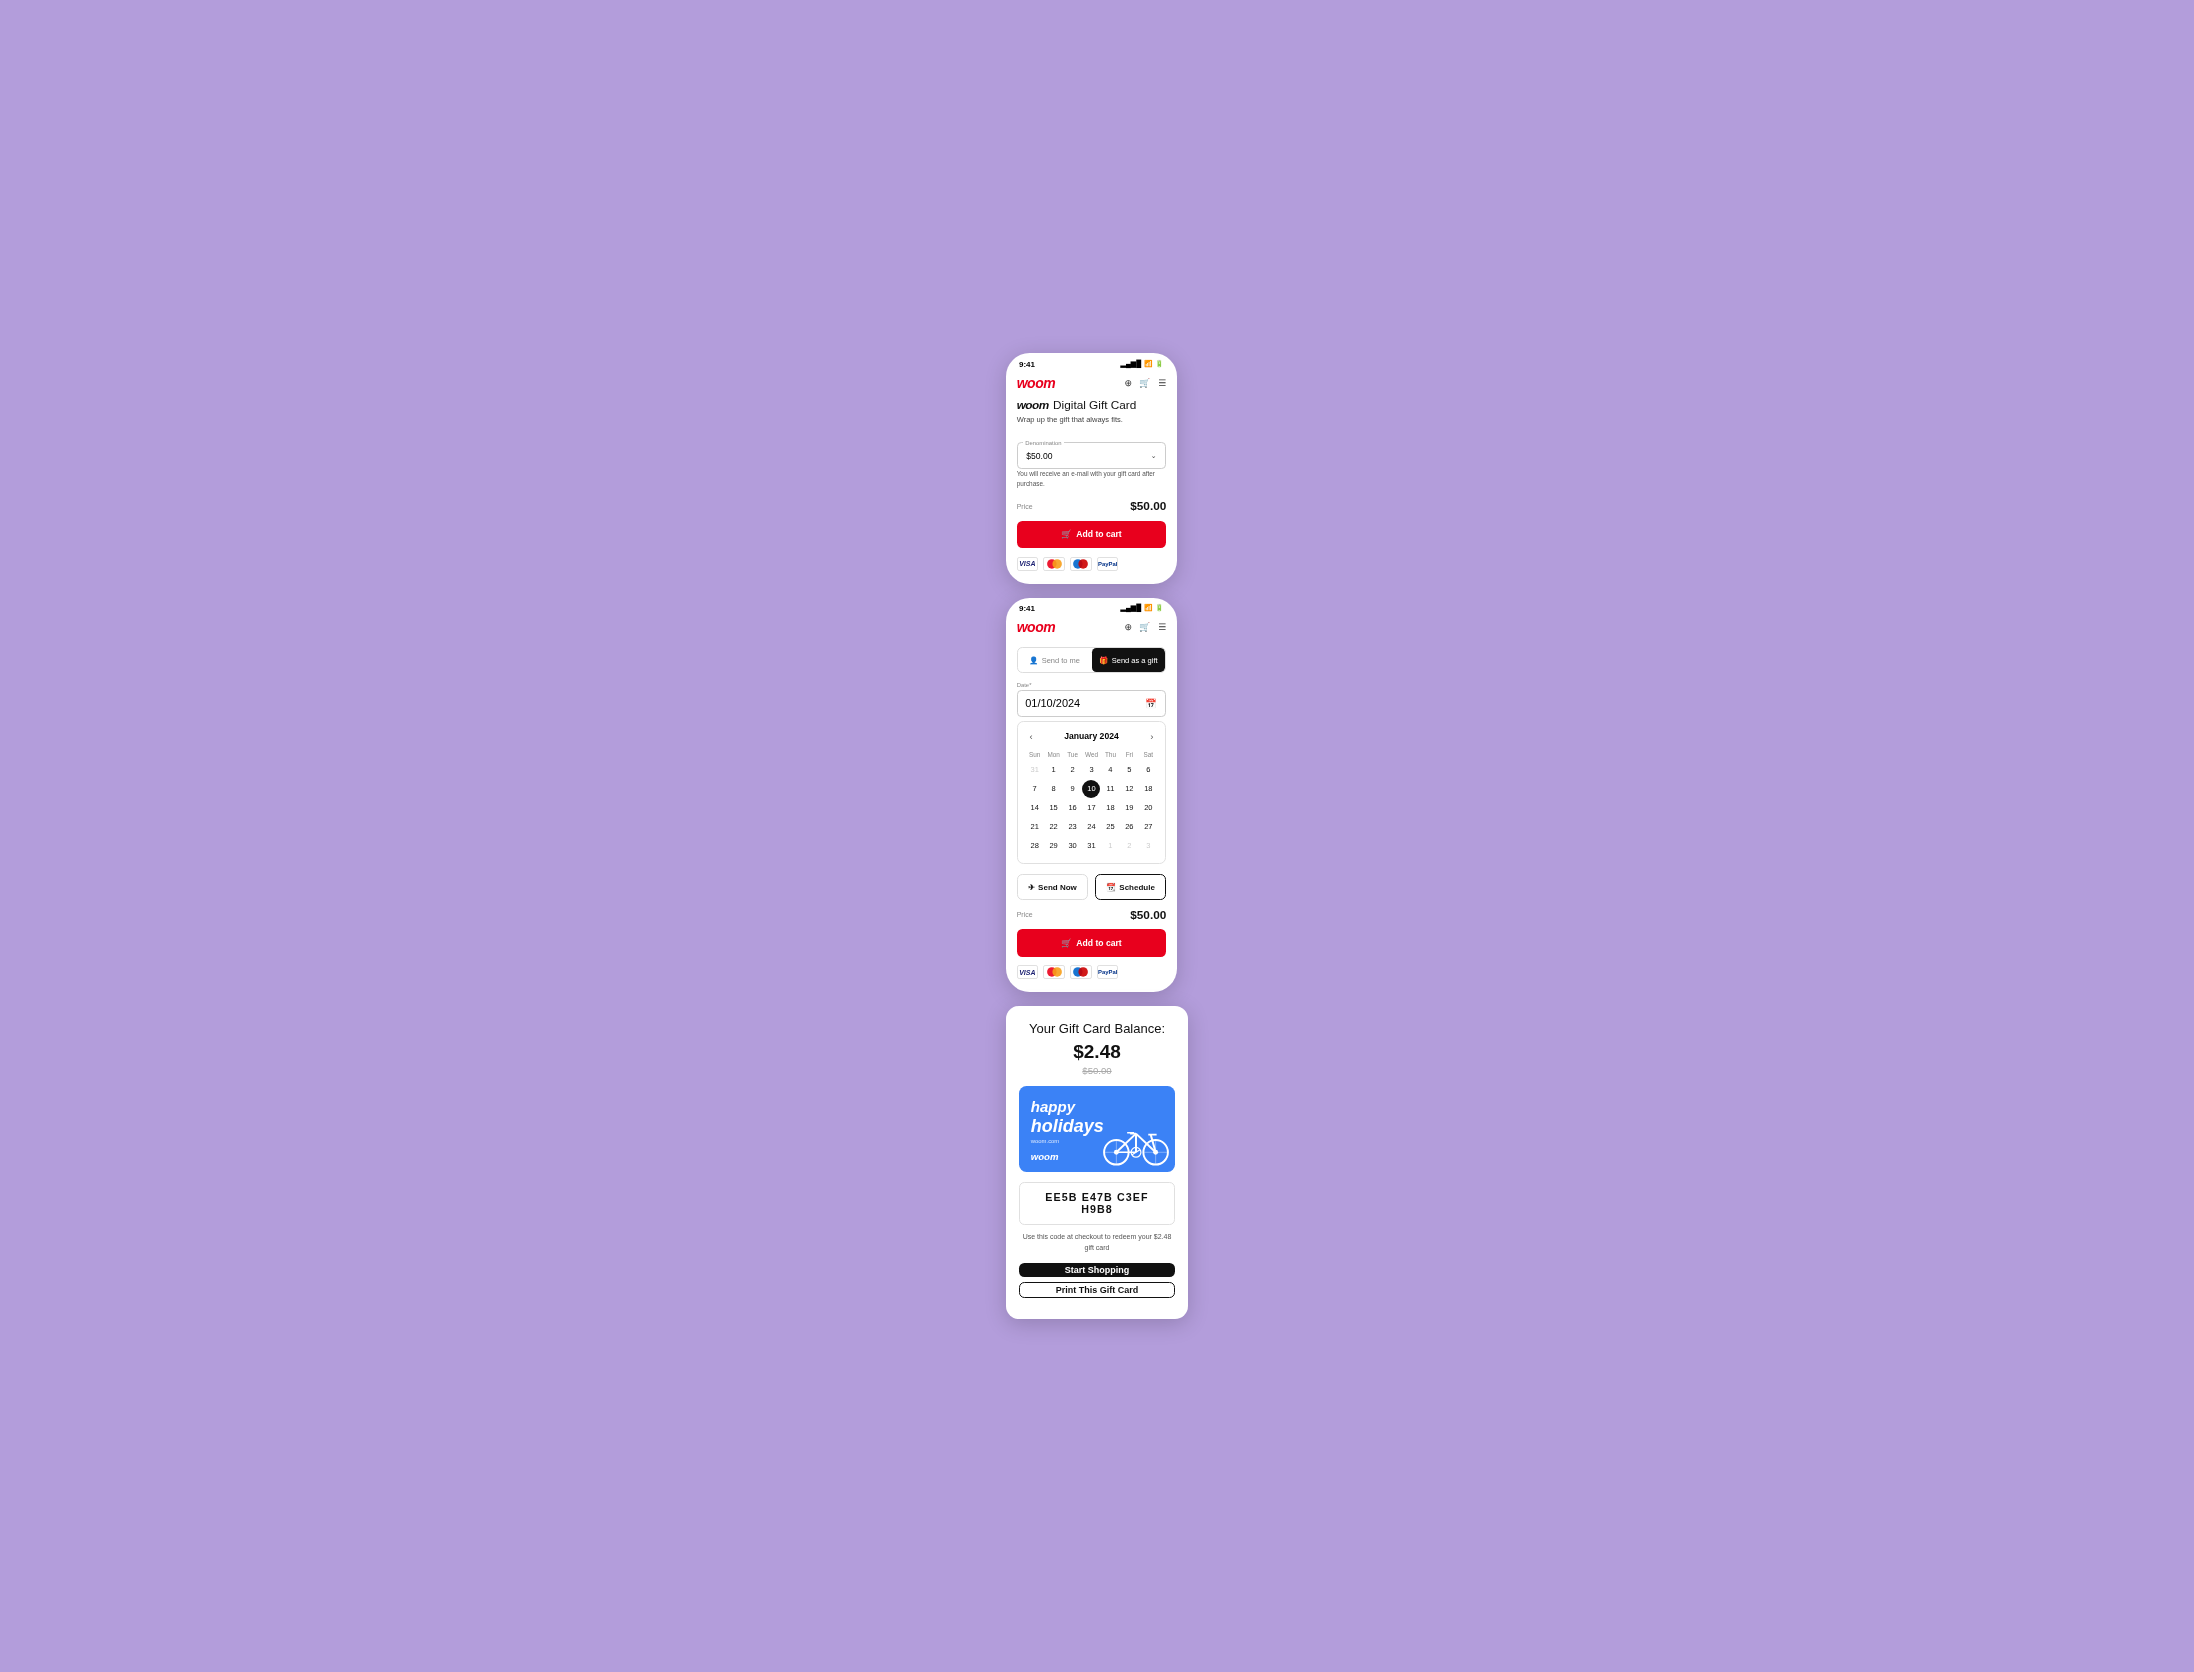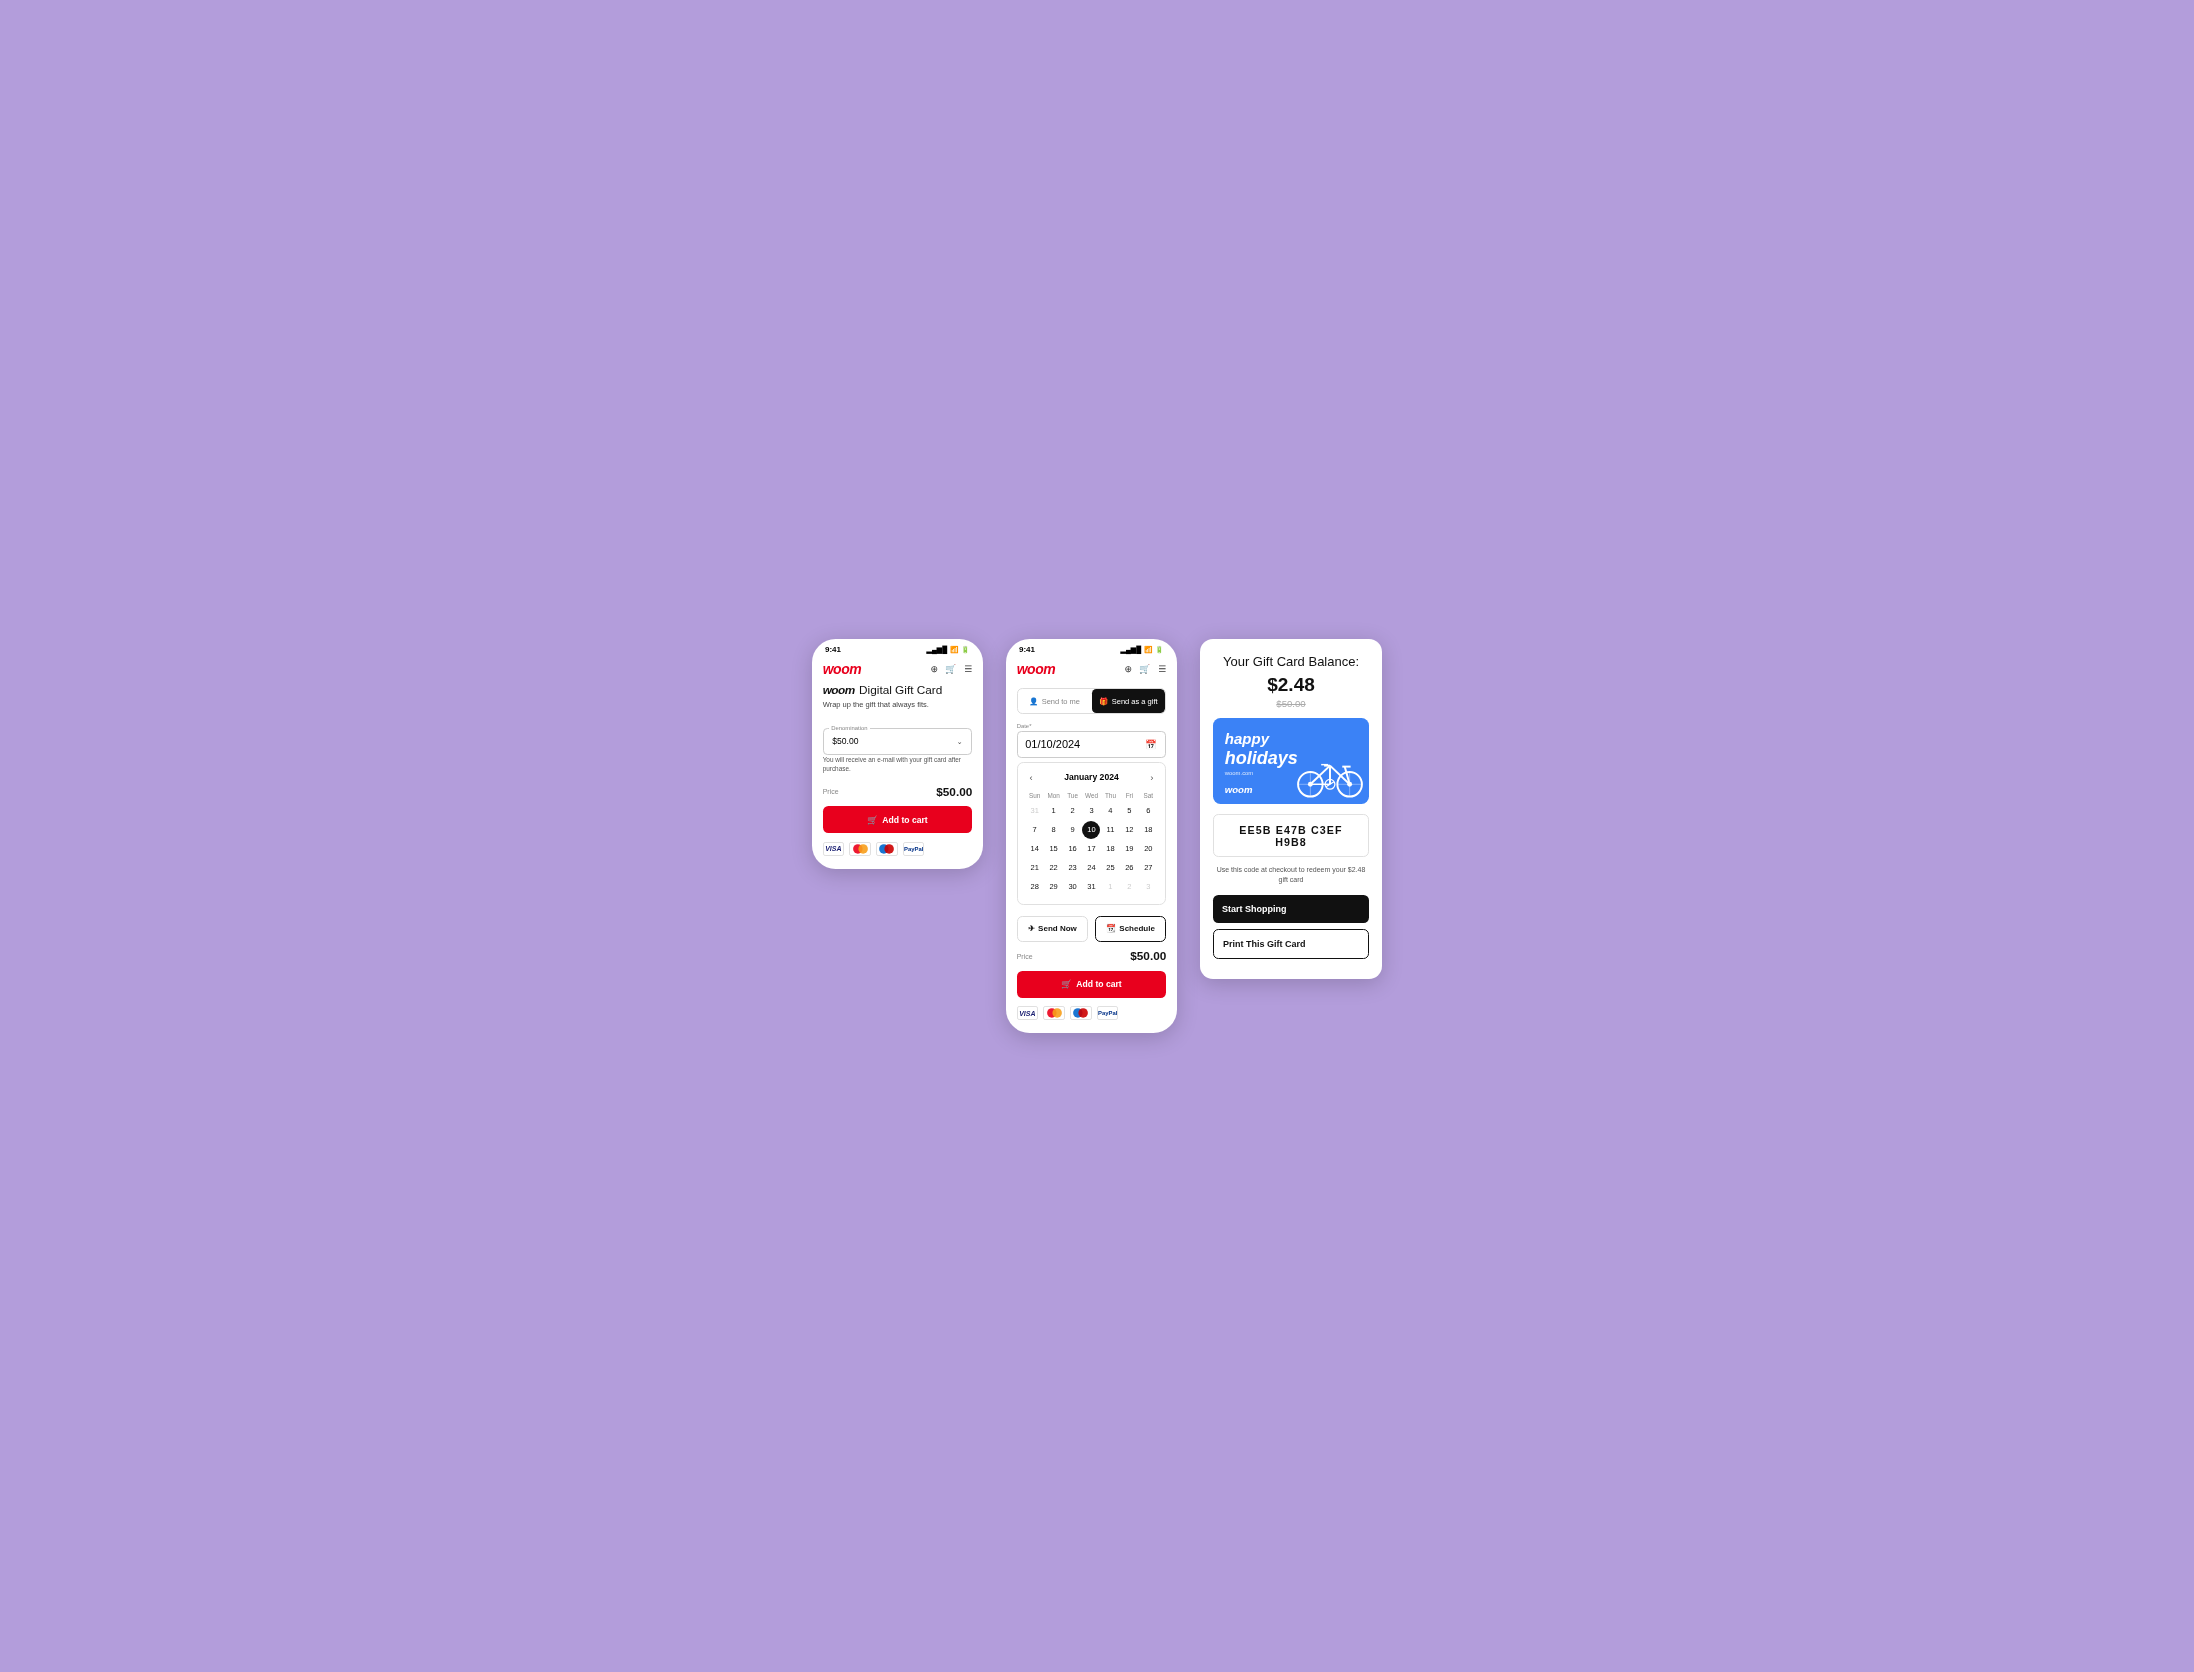--- a/index.html
+++ b/index.html
@@ -7,23 +7,24 @@
       background: #b39ddb;
       min-height: 100vh;
       display: flex;
       align-items: center;
       justify-content: center;
       font-family: -apple-system, BlinkMacSystemFont, 'Segoe UI', sans-serif;
       padding: 21.4px 10.7px;
     }
     .screens-container {
       display: flex;
-      gap: 23px;
+      gap: 14px;
       align-items: flex-start;
       justify-content: center;
+      flex-direction: column;
     }
 
     
     .phone-frame {
       background: #fff;
       border-radius: 23.6px;
       width: 171px;
       overflow: hidden;
       box-shadow: 0 4.3px 21.4px rgba(0,0,0,0.18);
       padding: 0;
@@ -350,26 +351,26 @@
     .code-description {
       font-size: 7px;
       color: #555;
       text-align: center;
       margin-bottom: 9.6px;
       line-height: 1.5;
     }
     .cta-btn {
       display: block;
       width: 100%;
-      padding: 9px;
+      padding: 2px;
       border-radius: 5.4px;
       font-size: 9px;
       font-weight: 700;
       cursor: pointer;
-      text-align: left;
+      text-align: center;
       margin-bottom: 5.4px;
     }
     .cta-btn.dark {
       background: #111;
       color: #fff;
       border: none;
     }
     .cta-btn.outline {
       background: #fff;
       color: #111;

